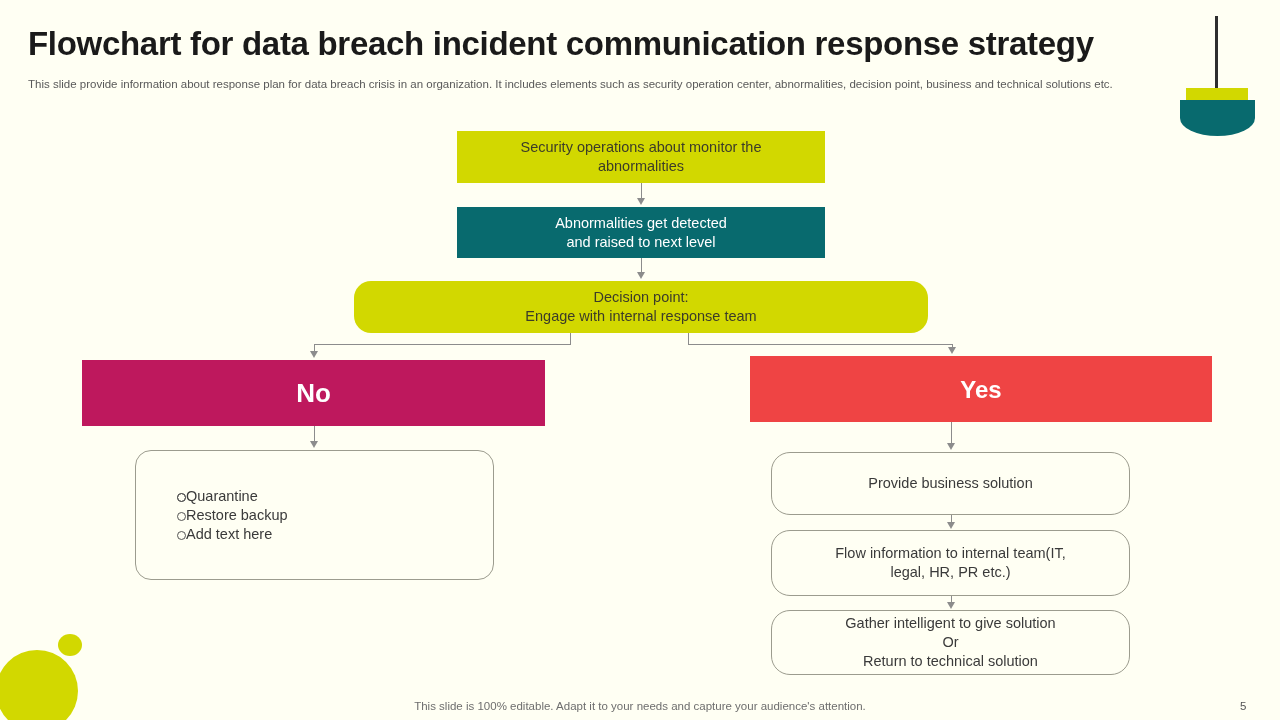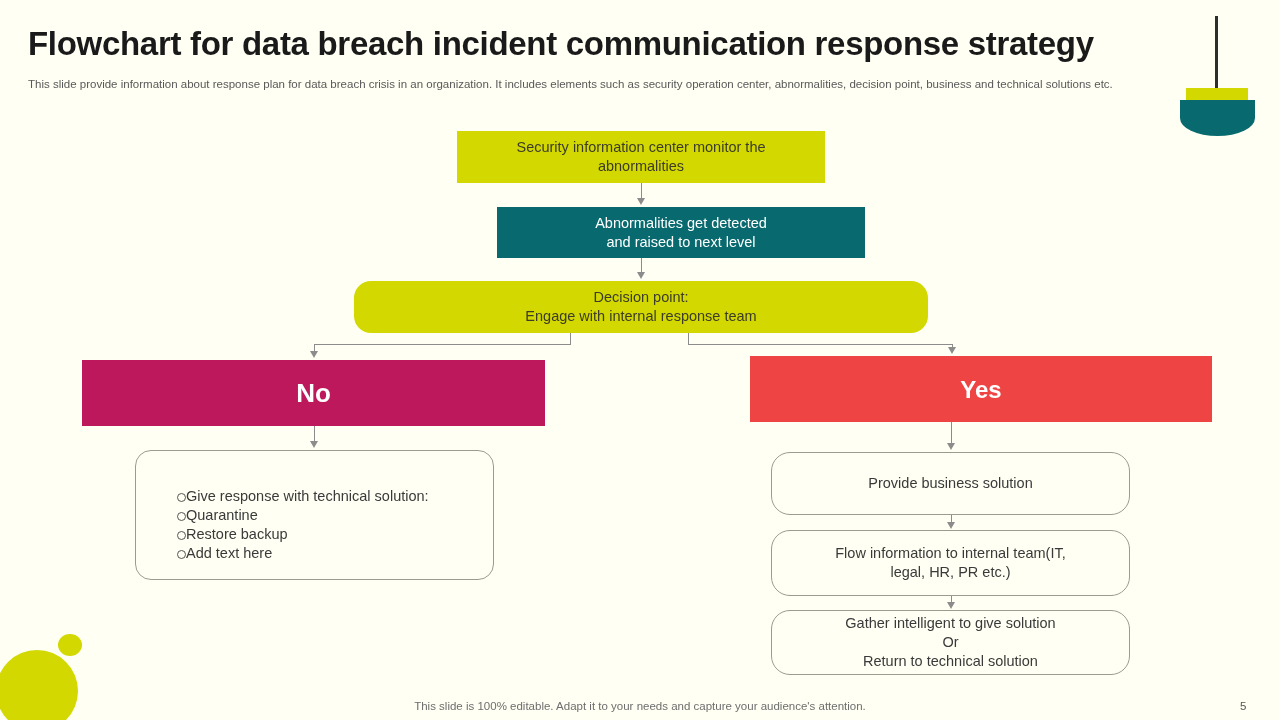--- a/index.html
+++ b/index.html
@@ -101,21 +101,20 @@
     font-size: 14.5px;
     line-height: 19px;
   }
   .box-yellow {
     background: #D2D800;
     color: #3C3C28;
   }
   .box-teal {
     background: #086A6E;
     color: #FFFFFF;
-    margin-left: 40px;
   }
   .box-red {
     background: #be185d;
     color: #FFFFFF;
     font-size: 26px;
     font-weight: bold;
   }
   .box-green {
     background: #ef4444;
     color: #FFFFFF;
@@ -212,21 +211,21 @@
 
   <div class="lamp-rod"></div>
   <div class="lamp-shade-yellow"></div>
   <div class="lamp-shade-teal"></div>
 
   <div class="circle-big"></div>
   <div class="circle-small"></div>
 
   <div class="box box-yellow" id="box-soc">
     <div>
-      <span>Security information center monitor the</span><br>
+      <span>Security operations about monitor the</span><br>
       <span>abnormalities</span>
     </div>
   </div>
 
   <div class="conn vline" style="left:641px; top:183px; height:17px;"></div>
   <div class="arrow-head" style="left:637px; top:198px;"></div>
 
   <div class="box box-teal" id="box-abnormal">
     <div>
       <span>Abnormalities get detected</span><br>
@@ -258,21 +257,20 @@
 
   <div class="box box-green" id="box-yes">Yes</div>
 
   <div class="conn vline" style="left:314px; top:426px; height:17px;"></div>
   <div class="arrow-head" style="left:310px; top:441px;"></div>
 
   <div class="box box-outline box-outline-lg" id="box-bullets">
     <ul class="bullet-list">
       <li>
         <span class="bullet-mark"></span>
-        <span>Give response with technical solution:</span>
       </li>
       <li>
         <span class="bullet-mark"></span>
         <span>Quarantine</span>
       </li>
       <li>
         <span class="bullet-mark"></span>
         <span>Restore backup</span>
       </li>
       <li>

